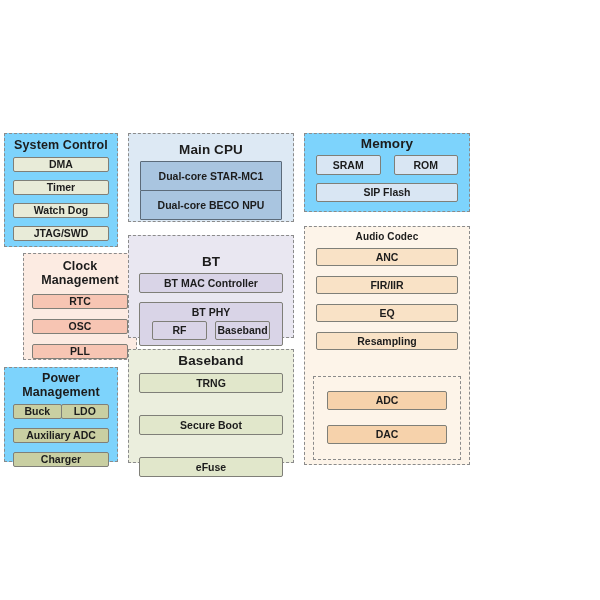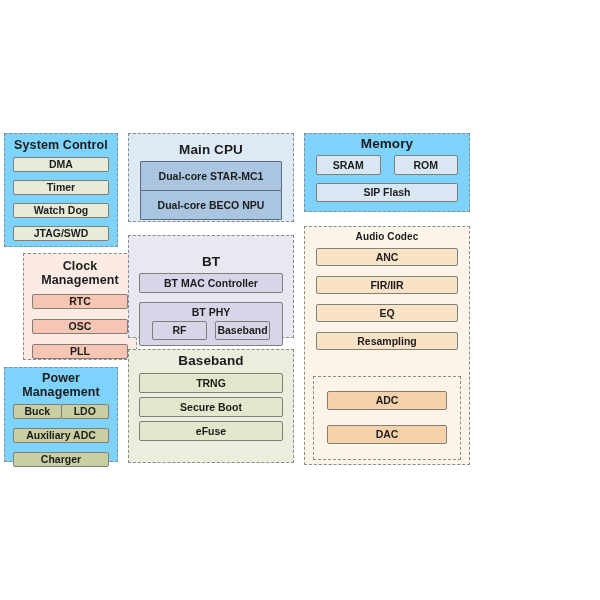--- a/index.html
+++ b/index.html
@@ -55,21 +55,21 @@
   .p-bt .pbody{padding:4px 10px 0;gap:9px;}
   .p-bt .box{height:20px;background:var(--bt-box,#d9d4e7);}
   .phy{box-sizing:border-box;border:1px solid var(--box-border,#7f7f78);border-radius:2px;
        background:var(--bt-box,#d9d4e7);height:44px;padding:2px 12px 5px;}
   .phy-title{text-align:center;font-weight:bold;font-size:10.5px;line-height:14px;}
   .phy-row{display:flex;gap:8px;margin-top:2px;}
   .phy-row .box{height:19px;flex:1 1 0;background:var(--bt-box,#d9d4e7);}
 
   .p-sec{left:128px;top:349px;width:166px;height:114px;background:var(--security-bg,#ebeedd);}
   .p-sec .ptitle{font-size:13.5px;}
-  .p-sec .pbody{padding:5px 10px 0;gap:4px;}
+  .p-sec .pbody{padding:5px 10px 0;gap:22px;}
   .p-sec .box{height:20px;background:var(--security-box,#e1e7cb);}
 
   
   .p-mem{left:304px;top:133px;width:166px;height:79px;}
   .p-mem .ptitle{padding-top:3px;font-size:13.5px;}
   .p-mem .pbody{padding:4px 11px 0;gap:8px;justify-content:flex-end;}
   .p-mem .box{height:20px;background:var(--memory-box,#d9e6f3);}
   .p-mem .hrow{gap:13px;}
   .p-mem .sip{height:19px;}
 

